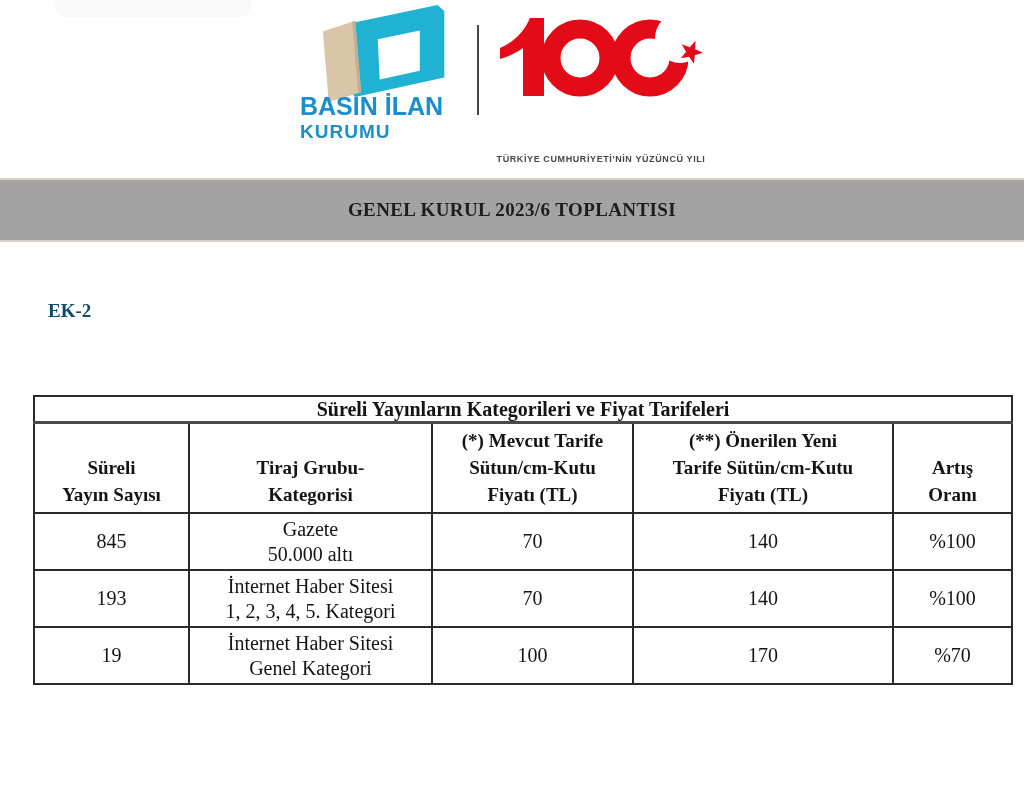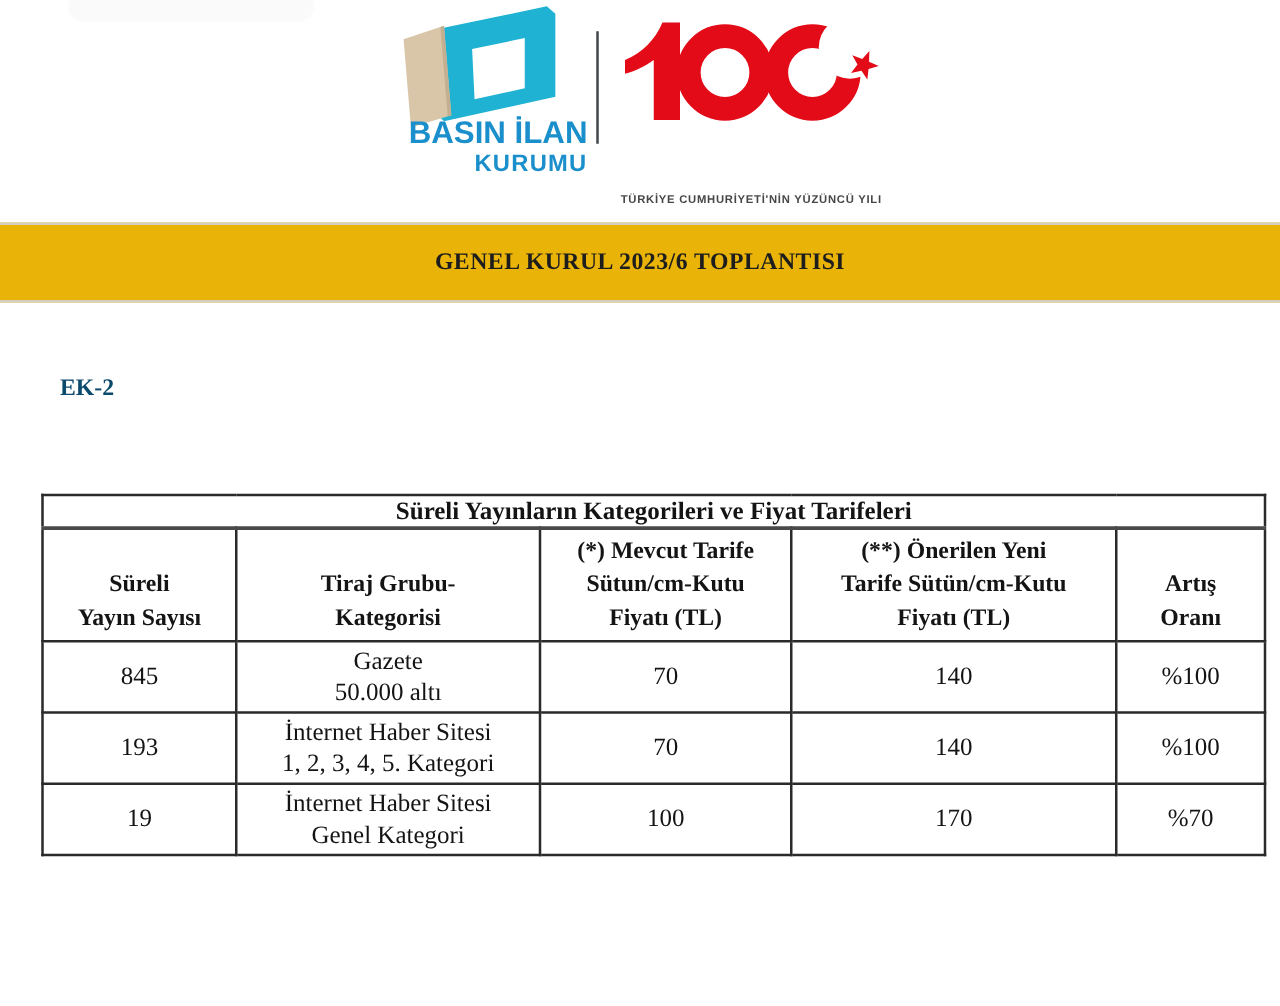--- a/index.html
+++ b/index.html
@@ -5,34 +5,34 @@
   html,body{margin:0;padding:0;background:#ffffff;}
   #page{position:relative;width:1024px;height:805px;background:#ffffff;overflow:hidden;
         font-family:"Liberation Serif", serif;color:#1c1c1c;}
 
   
   .top-pill{position:absolute;left:55px;top:-8px;width:196px;height:24px;background:#fafafa;
             border-radius:12px;box-shadow:0 1px 2px rgba(0,0,0,0.03);}
 
   
   .bik-mark{position:absolute;left:316px;top:2px;}
-  .bik-name{position:absolute;left:300px;top:94px;width:170px;text-align:right;
+  .bik-name{position:absolute;left:300px;top:94px;width:170px;text-align:left;
             font-family:"Liberation Sans", sans-serif;font-weight:bold;font-size:25px;
             line-height:25px;color:#1a8fcb;letter-spacing:0px;}
   .bik-name .l2{font-size:19px;letter-spacing:1px;}
   .logo-divider{position:absolute;left:477px;top:25px;width:2px;height:90px;background:#43474b;}
   .hundred{position:absolute;left:492px;top:12px;}
   .centenary{position:absolute;left:488px;top:108px;width:226px;text-align:center;
              font-family:"Liberation Sans", sans-serif;font-weight:bold;font-size:9px;
              letter-spacing:0.6px;color:#474747;margin-top:46px;}
 
   
   .band{position:absolute;left:0;top:178px;width:1024px;height:60px;
         border-top:2px solid #d5cfc6;border-bottom:2px solid #d5cfc6;
-        display:flex;align-items:center;justify-content:center;background:#eab308;}
+        display:flex;align-items:center;justify-content:center;background:#a3a3a3;}
   .band .title{font-weight:bold;font-size:19px;letter-spacing:0.4px;color:#1d1d1d;}
 
   .ek{position:absolute;left:48px;top:300px;font-weight:bold;font-size:19px;color:#0c4a6e;}
 
   
   .tbl-wrap{position:absolute;left:33px;top:395px;width:978px;}
   table.tarife{border-collapse:collapse;table-layout:fixed;width:978px;
                font-size:20px;color:#141414;}
   table.tarife td,table.tarife th{border:2px solid #2a2a2a;padding:0;overflow:hidden;}
   tr.title-row td{height:24px;text-align:center;font-weight:bold;font-size:20px;

